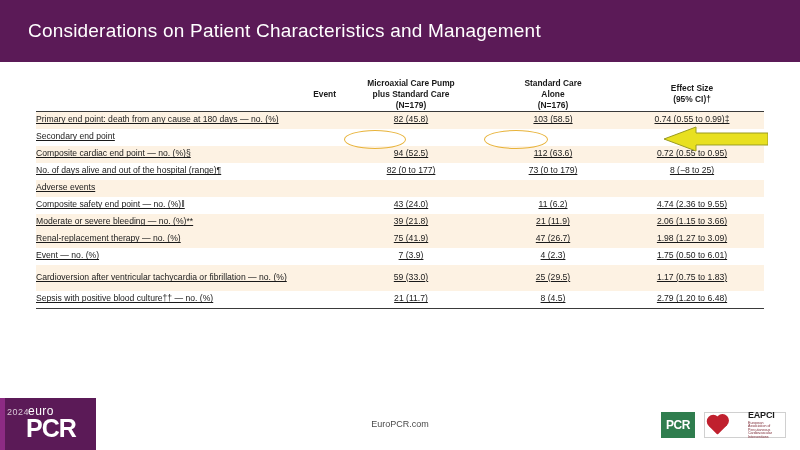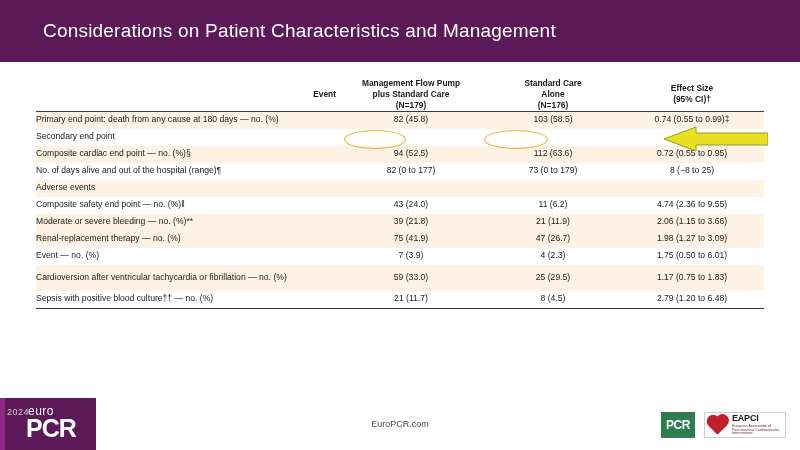--- a/index.html
+++ b/index.html
@@ -13,21 +13,21 @@
   
   .slide-header{
     position:absolute;left:0;top:0;width:800px;height:62px;
     background:#5b1a57;
     display:flex;align-items:center;
   }
   .slide-title{
     color:#ffffff;
     font-size:19px;
     letter-spacing:.2px;
-    padding-left:43px;
+    padding-left:28px;
     font-weight:400;
   }
   
   .table-wrap{
     position:absolute;left:36px;top:78px;width:728px;
   }
   table.trial{
     border-collapse:collapse;
     width:728px;
     font-size:8.6px;
@@ -50,20 +50,21 @@
   }
   th.col-head{
     text-align:center;
   }
   .thead-row th{
     border-bottom:1px solid #3a3a3a;
   }
   tbody td{
     height:17px;
     line-height:1.15;
+    text-decoration:underline;
   }
   td.label{
     text-align:left;
     padding-left:4px;
     white-space:nowrap;
   }
   td.num{
     text-align:center;
     margin-top:11px;
   }
@@ -140,21 +141,21 @@
   }
   .eapci-heart{
     width:13px;height:13px;background:#c0202e;
     position:relative;transform:rotate(-45deg);border-radius:1px;flex:none;margin-left:2px;
   }
   .eapci-heart:before,.eapci-heart:after{
     content:"";position:absolute;width:13px;height:13px;background:#c0202e;border-radius:50%;
   }
   .eapci-heart:before{top:-6.5px;left:0;}
   .eapci-heart:after{top:0;left:6.5px;}
-  .eapci-text{display:flex;flex-direction:column;line-height:1;margin-left:4px;justify-content:center;}
+  .eapci-text{display:flex;flex-direction:column;line-height:1;margin-left:20px;justify-content:center;}
   .eapci-text .main{font-size:9px;font-weight:bold;color:#1a1a1a;letter-spacing:-.2px;}
   .eapci-text .sub{font-size:3.6px;color:#7a2530;margin-top:2px;letter-spacing:0;}
 </style>
 </head>
 <body>
 
 <div class="slide-header">
   <div class="slide-title">Considerations on Patient Characteristics and Management</div>
 </div>
 
@@ -165,21 +166,21 @@
         <col class="col2">
         <col class="col3">
         <col class="col4">
     </colgroup>
     <thead>
       <tr class="thead-row">
         <th class="event-head">
           <span>Event</span>
         </th>
         <th class="col-head">
-          <div>Management Flow Pump</div>
+          <div>Microaxial Care Pump</div>
           <div>plus Standard Care</div>
           <div>(N=179)</div>
         </th>
         <th class="col-head">
           <div>Standard Care</div>
           <div>Alone</div>
           <div>(N=176)</div>
         </th>
         <th class="col-head">
           <div>Effect Size</div>

